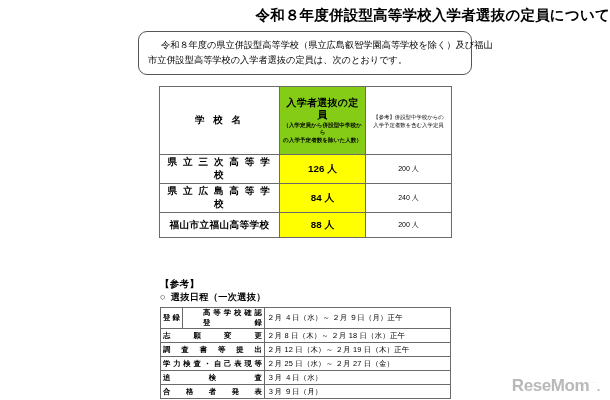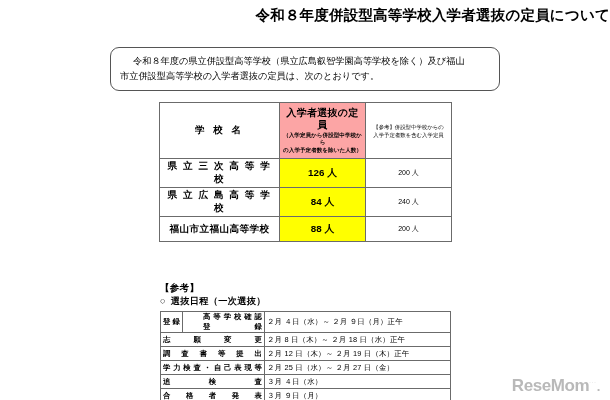--- a/index.html
+++ b/index.html
@@ -26,22 +26,22 @@
     text-align: right;
     font-weight: bold;
     font-size: 14.5px;
     letter-spacing: 0.2px;
     padding-top: 6px;
     line-height: 18px;
   }
 
   
   .intro-box {
-    margin: 23px auto 0 auto;
-    width: 390px;
+    margin: 7px auto 0 auto;
+    width: 334px;
     box-sizing: border-box;
     border: 1px solid #555555;
     border-radius: 9px;
     padding: 6px 9px 6px 9px;
     font-size: 9.2px;
     line-height: 15px;
   }
   .intro-line {
     white-space: nowrap;
   }
@@ -67,23 +67,23 @@
   .col-capacity { width: 86px; }
   .col-ref { width: 86px; }
 
   th.head-school {
     height: 34px;
     font-size: 9.5px;
     font-weight: bold;
     letter-spacing: 3px;
   }
   th.head-capacity {
-    background: #fca5a5;
+    background: #84cc16;
     height: 34px;
-    padding: 4px 2px;
+    padding: 10px 2px;
   }
   th.head-capacity .hc-title {
     font-size: 10px;
     font-weight: bold;
     line-height: 12px;
     letter-spacing: 0.3px;
   }
   th.head-capacity .hc-sub {
     font-size: 5.6px;
     font-weight: bold;

